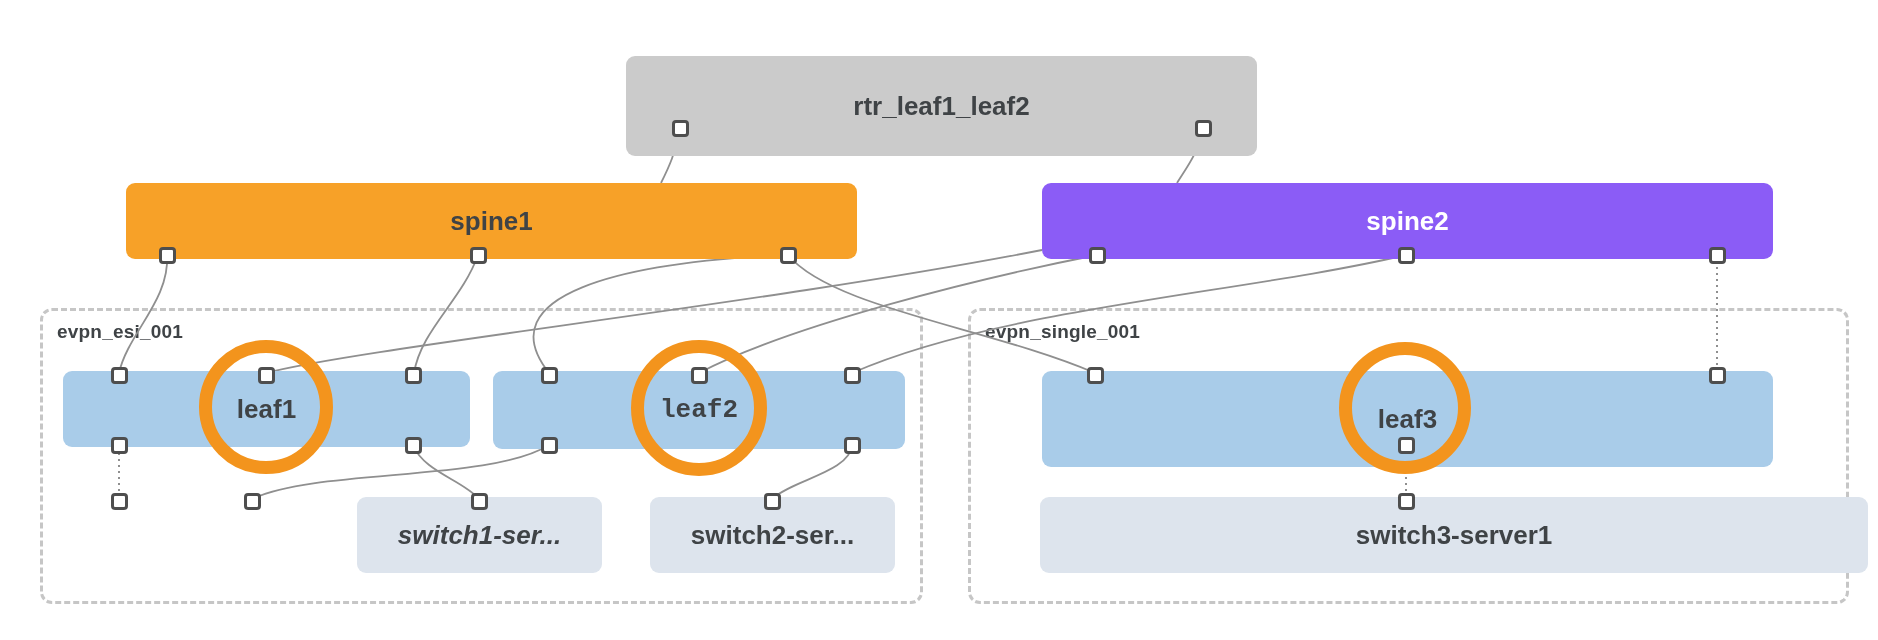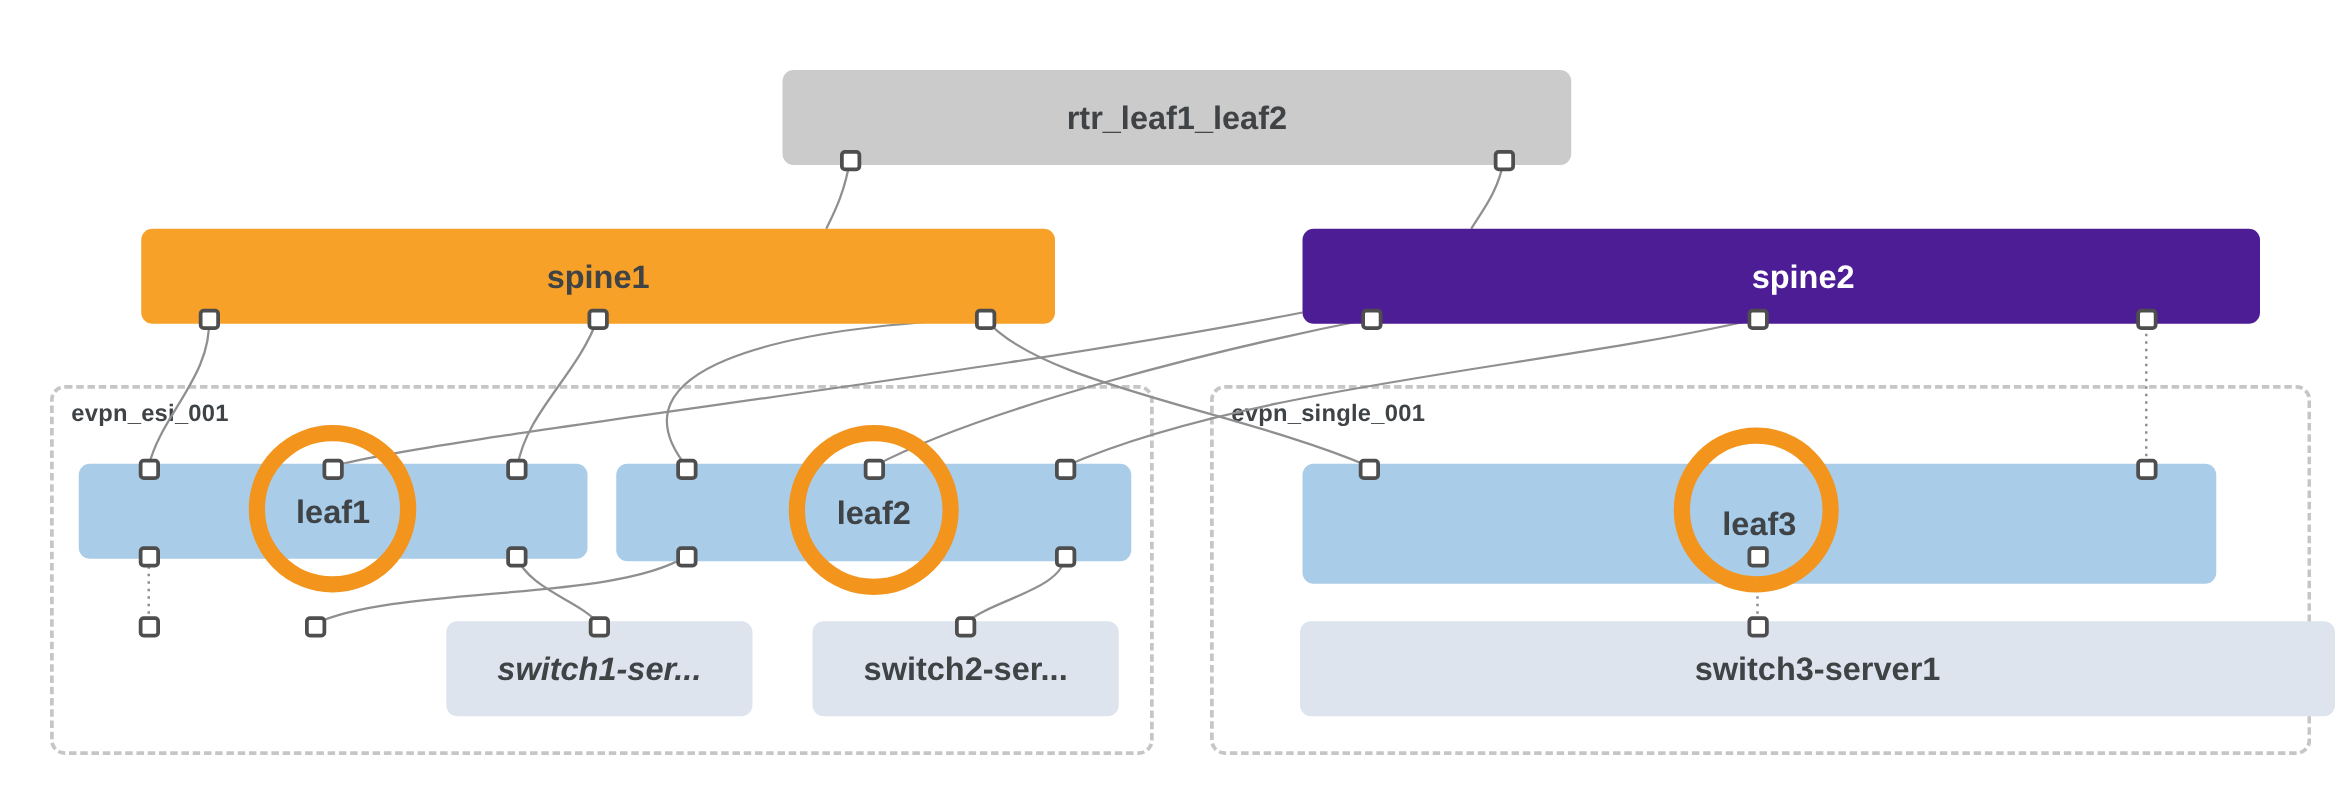--- a/index.html
+++ b/index.html
@@ -54,37 +54,37 @@
     <path d="M699,373 C790,325 980,278 1097,255"></path>
     <path d="M1406,255 C1245,293 1000,308 852,373"></path>
     <path class="dotted" d="M1717,255 L1717,373"></path>
     <path class="dotted" d="M119,447 L119,499"></path>
     <path d="M549,445 C490,482 318,468 252,499"></path>
     <path d="M413,445 C424,472 463,480 479,499"></path>
     <path d="M852,445 C850,472 792,480 772,499"></path>
     <path class="dotted" d="M1406,447 L1406,499"></path>
   </svg>
 
-  <div class="node" style="left:626px;top:56px;width:631px;height:76px;background:#cbcbcb;">
+  <div class="node" style="left:626px;top:56px;width:631px;height:100px;background:#cbcbcb;">
     <span class="node-label">rtr_leaf1_leaf2</span>
   </div>
 
-  <div class="node" style="left:113px;top:183px;width:731px;height:76px;background:#f7a128;">
+  <div class="node" style="left:126px;top:183px;width:731px;height:76px;background:#f7a128;">
     <span class="node-label">spine1</span>
   </div>
 
-  <div class="node" style="left:1042px;top:183px;width:731px;height:76px;background:#4c1d95;padding-left:35px;">
+  <div class="node" style="left:1042px;top:183px;width:731px;height:76px;background:#8b5cf6;">
     <span class="node-label light">spine2</span>
   </div>
 
   <div class="node" style="left:63px;top:371px;width:407px;height:76px;background:#a9cce9;">
     <span class="node-label">leaf1</span>
   </div>
 
-  <div class="node" style="left:493px;top:371px;width:412px;height:78px;background:#a9cce9;">
+  <div class="node" style="left:493px;top:371px;width:412px;height:78px;background:#a9cce9;font-family:Liberation Mono, monospace;">
     <span class="node-label">leaf2</span>
   </div>
 
   <div class="node" style="left:1042px;top:371px;width:731px;height:96px;background:#a9cce9;">
     <span class="node-label">leaf3</span>
   </div>
 
 
   <div class="node" style="left:357px;top:497px;width:245px;height:76px;background:#dde4ed;font-style:italic;">
     <span class="node-label">switch1-ser...</span>

